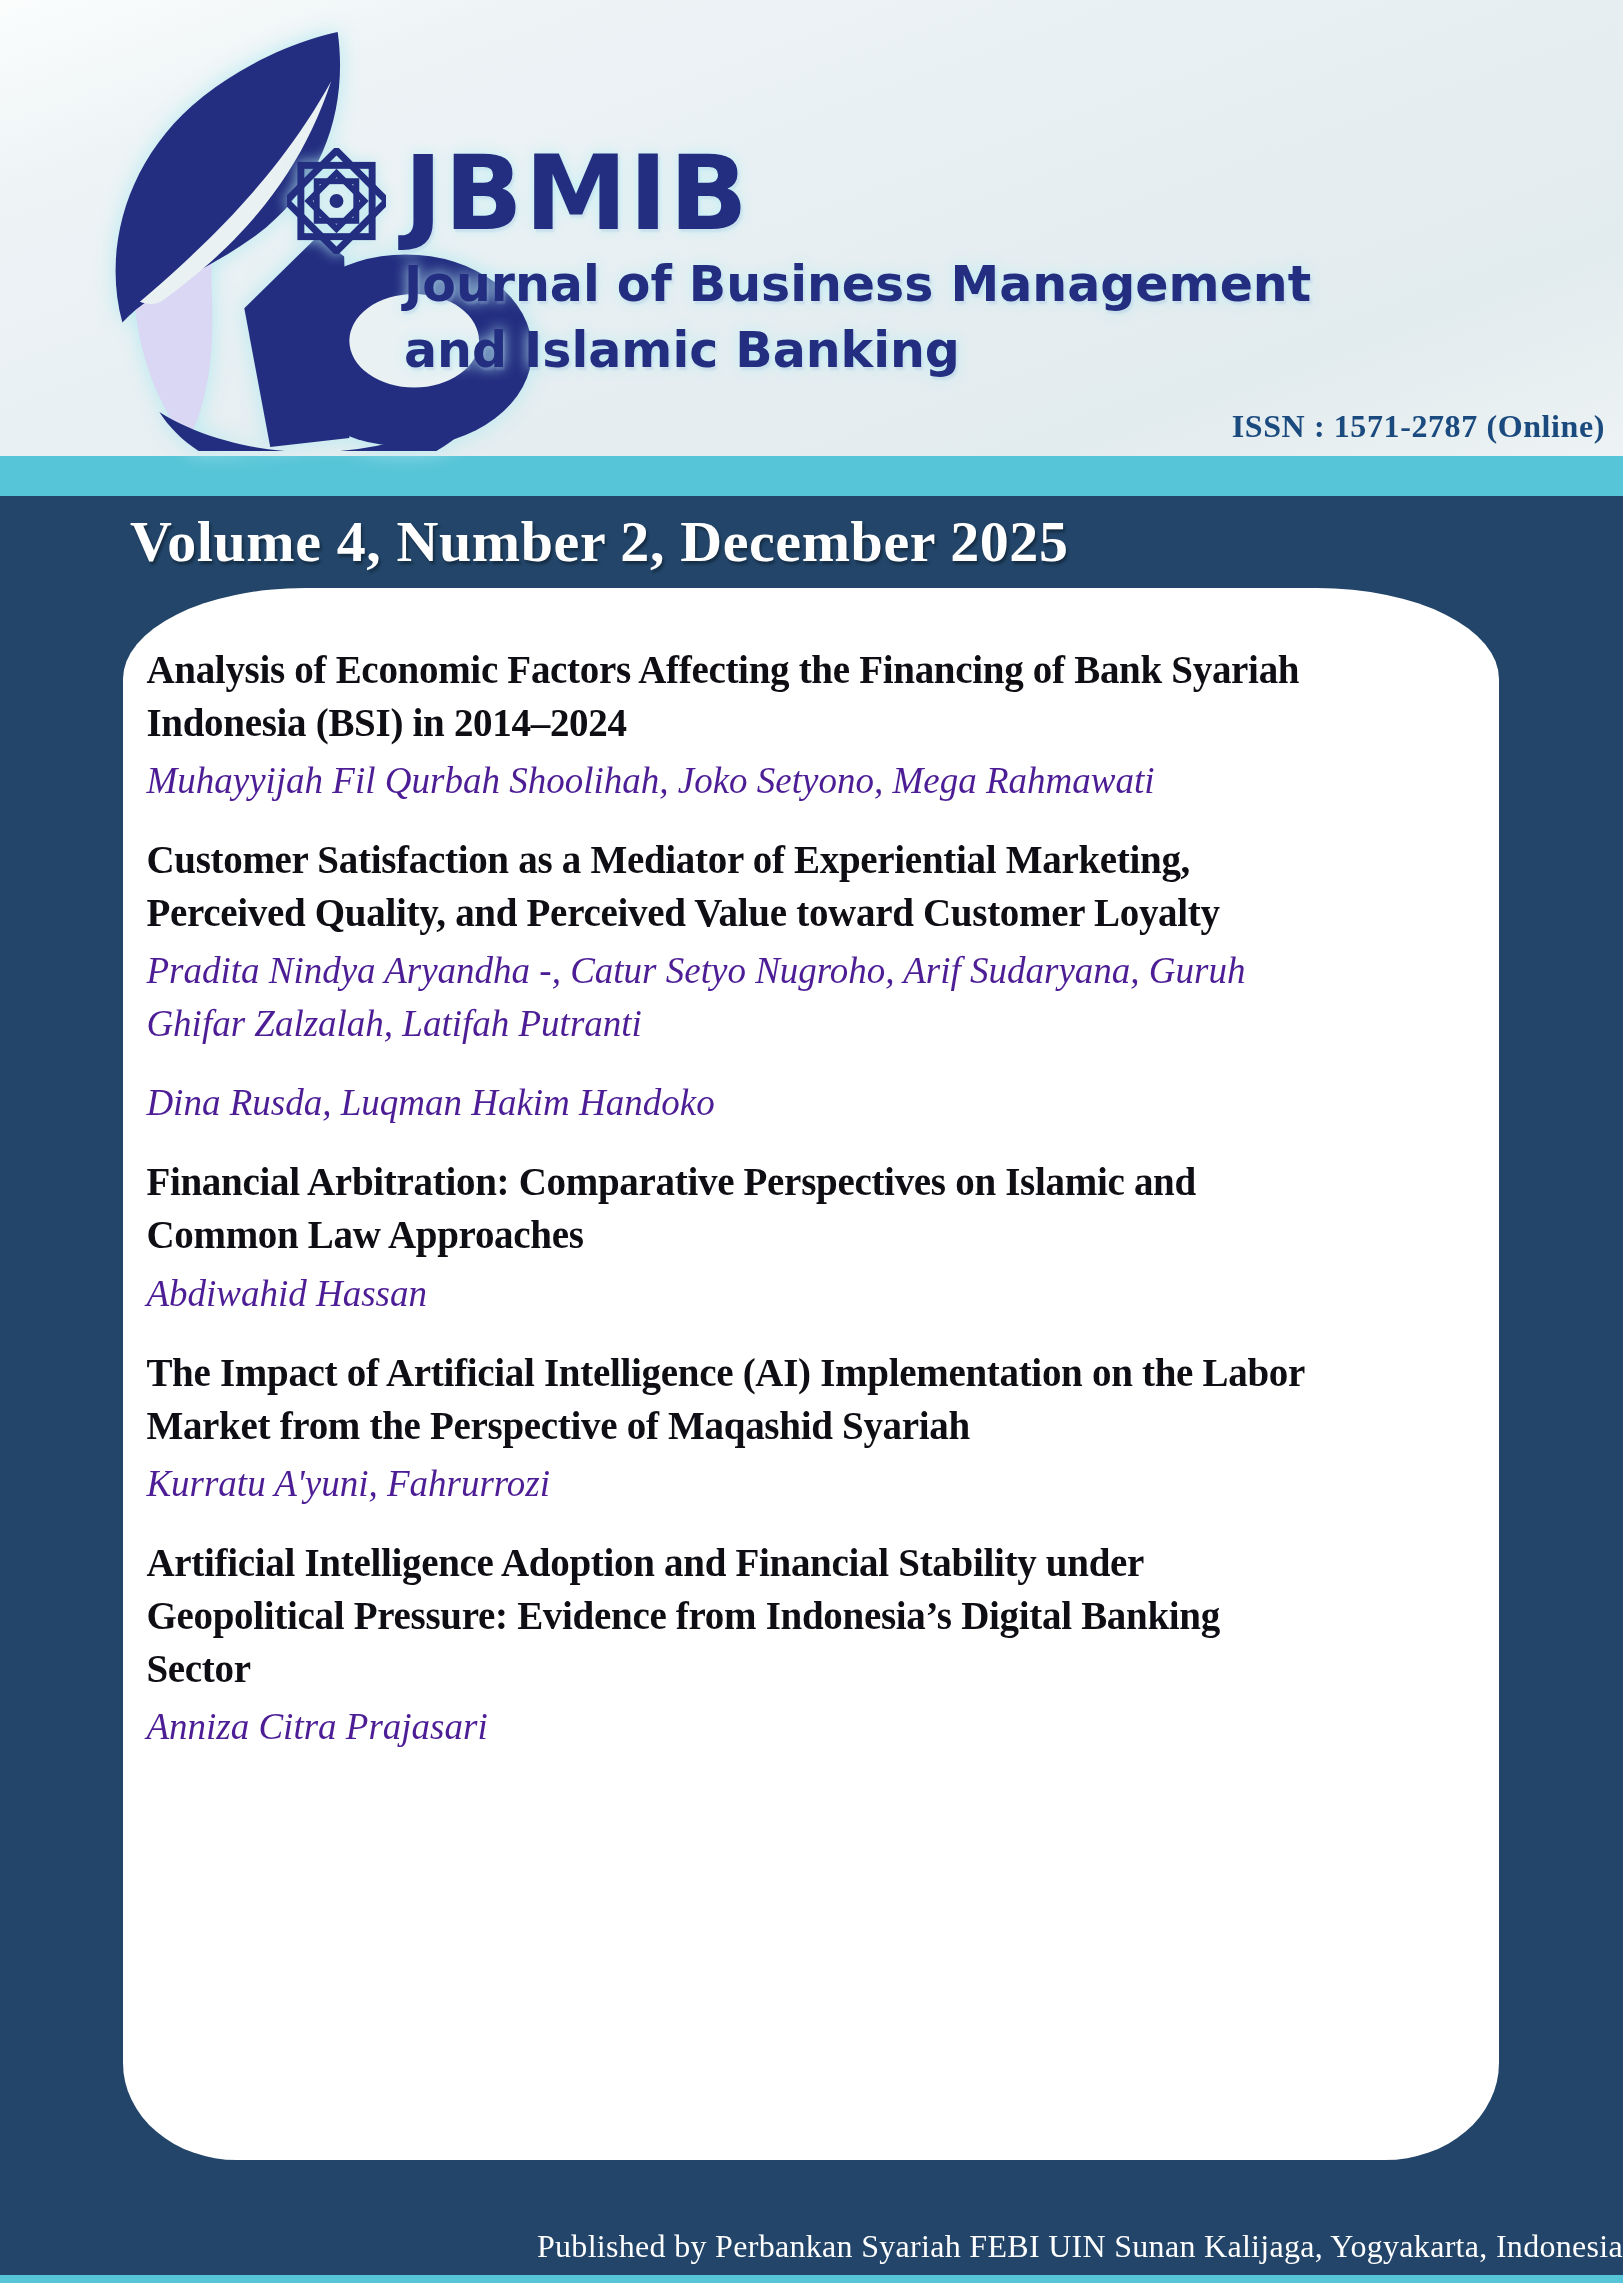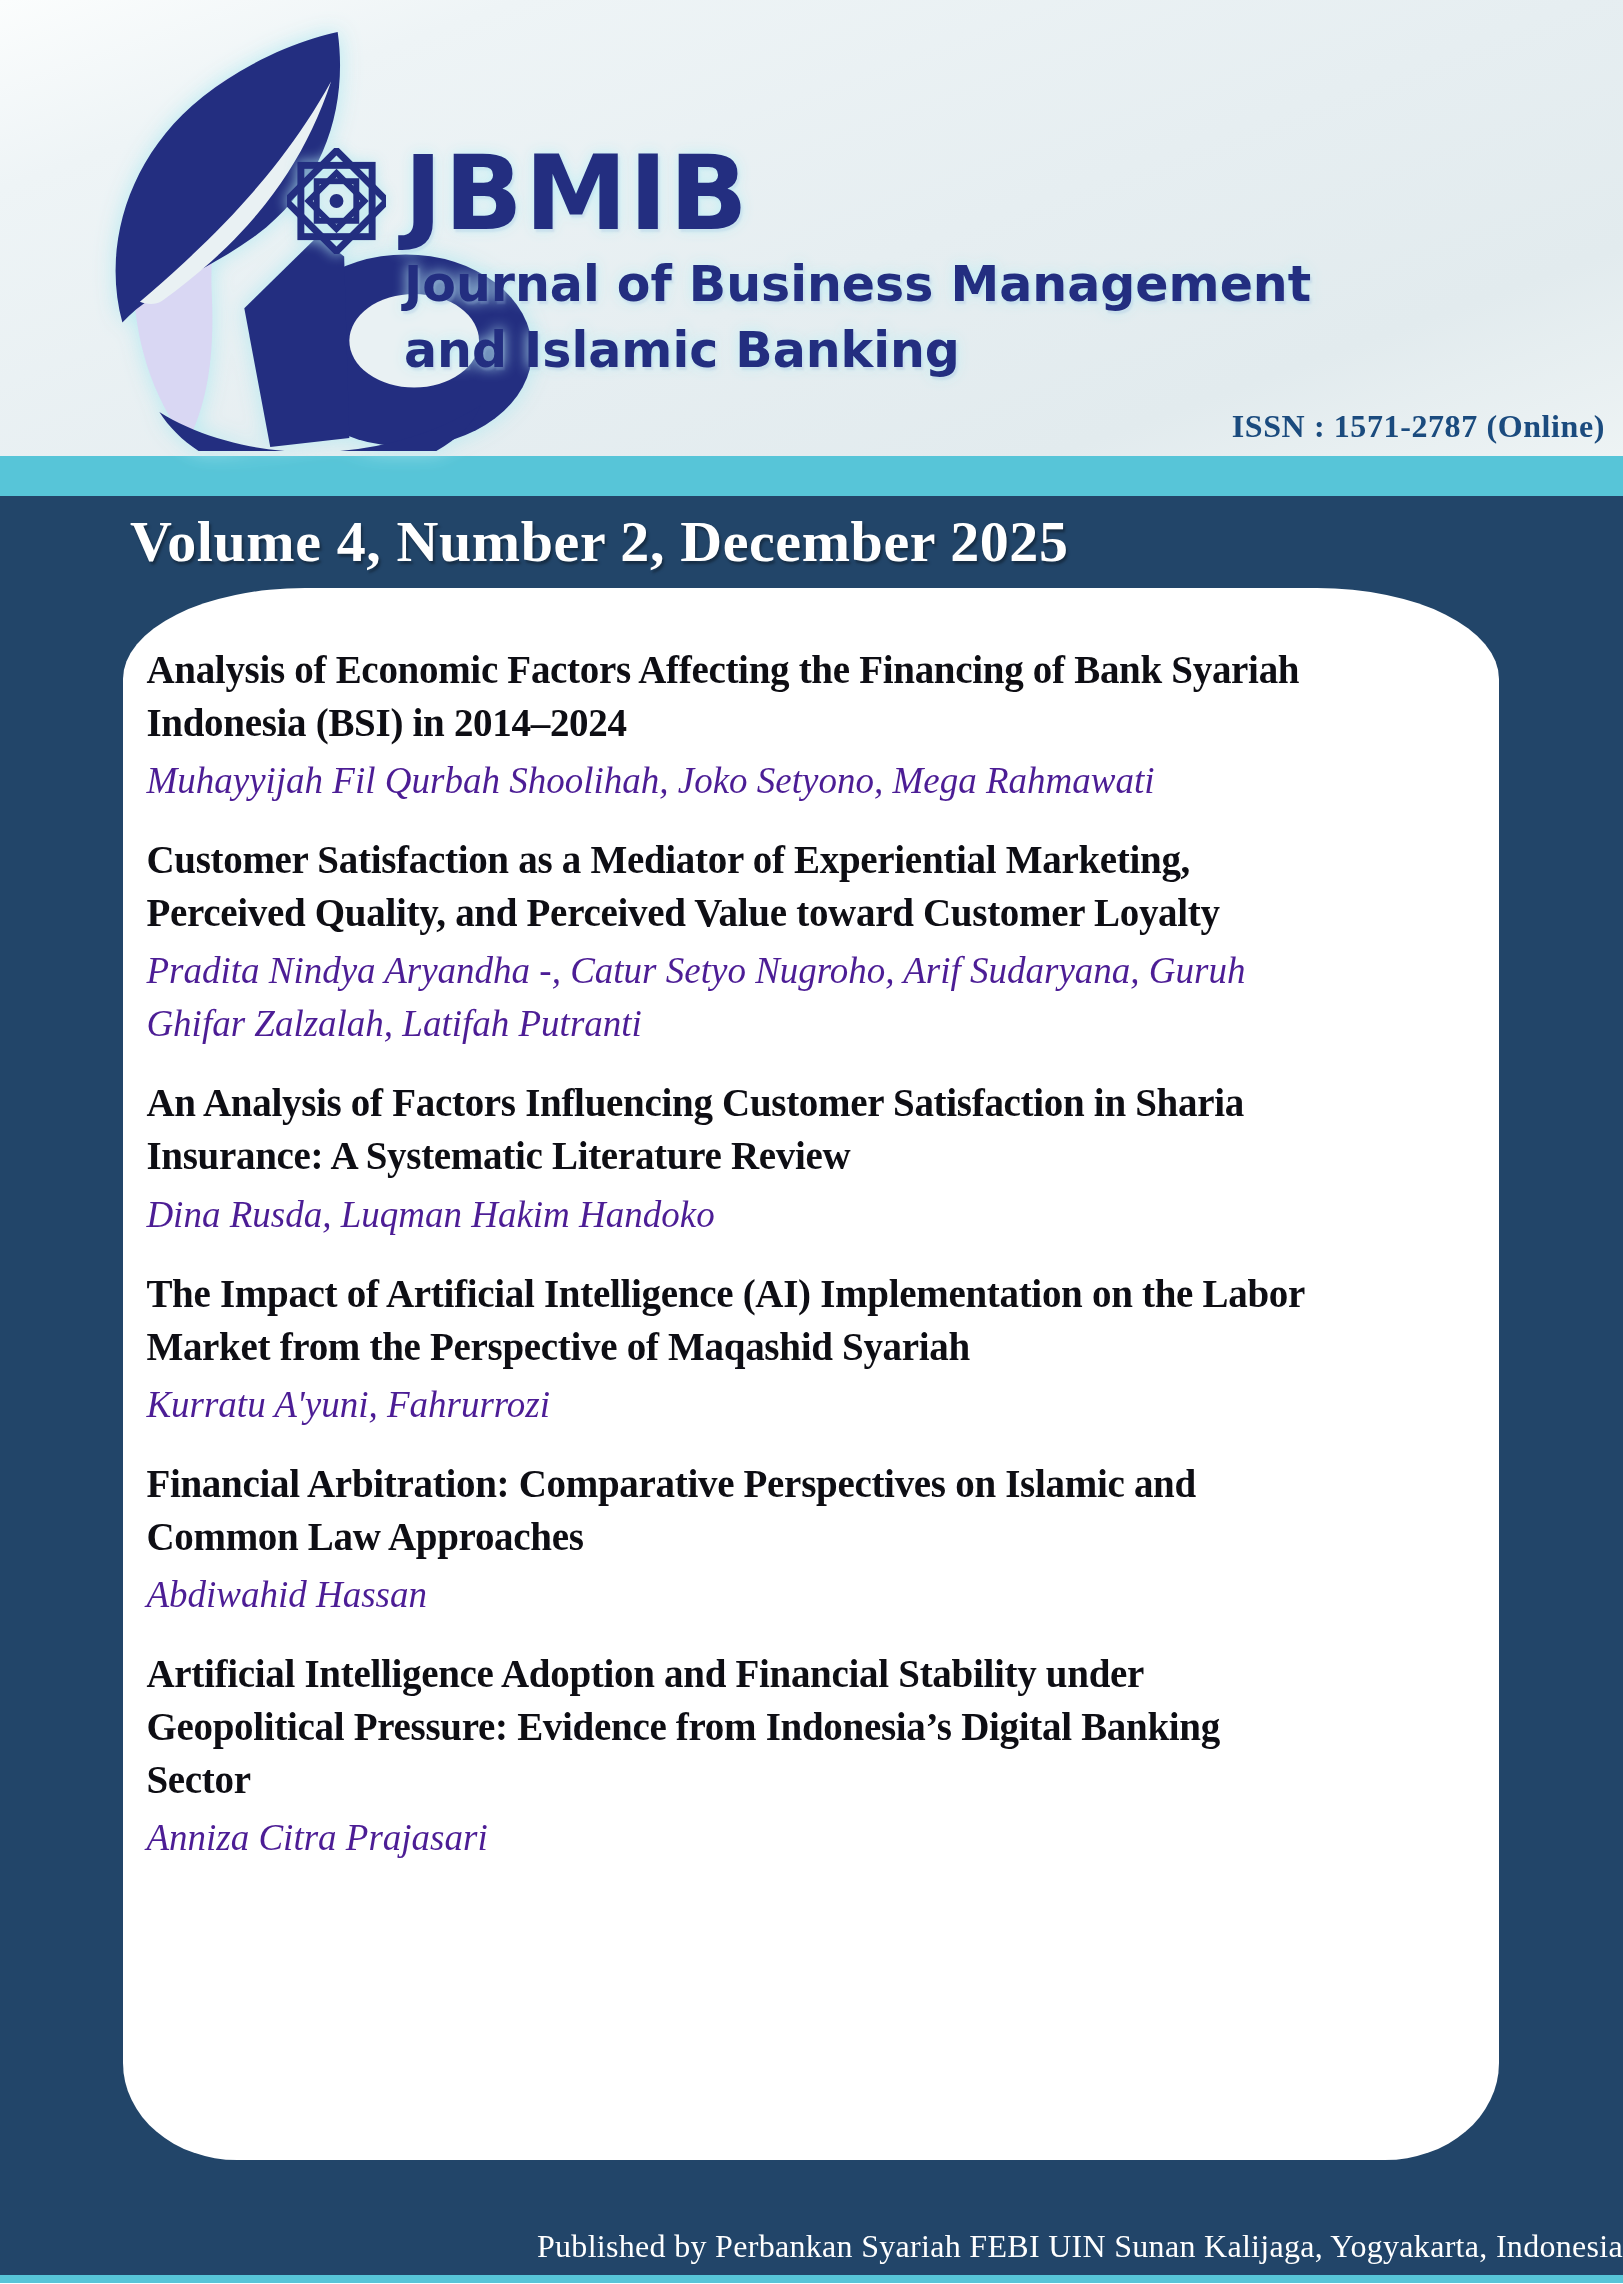--- a/index.html
+++ b/index.html
@@ -189,35 +189,33 @@
       </div>
 
       <div class="article">
         <div class="article-title">Customer Satisfaction as a Mediator of Experiential Marketing,
 Perceived Quality, and Perceived Value toward Customer Loyalty</div>
         <div class="article-authors">Pradita Nindya Aryandha -, Catur Setyo Nugroho, Arif Sudaryana, Guruh
 Ghifar Zalzalah, Latifah Putranti</div>
       </div>
 
       <div class="article">
-        <div class="article-title">An Analysis of Factors Influencing Customer Satisfaction in Sharia
-Insurance: A Systematic Literature Review</div>
         <div class="article-authors">Dina Rusda, Luqman Hakim Handoko</div>
+      </div>
+
+      <div class="article">
+        <div class="article-title">Financial Arbitration: Comparative Perspectives on Islamic and
+Common Law Approaches</div>
+        <div class="article-authors">Abdiwahid Hassan</div>
       </div>
 
       <div class="article">
         <div class="article-title">The Impact of Artificial Intelligence (AI) Implementation on the Labor
 Market from the Perspective of Maqashid Syariah</div>
         <div class="article-authors">Kurratu A'yuni, Fahrurrozi</div>
-      </div>
-
-      <div class="article">
-        <div class="article-title">Financial Arbitration: Comparative Perspectives on Islamic and
-Common Law Approaches</div>
-        <div class="article-authors">Abdiwahid Hassan</div>
       </div>
 
       <div class="article">
         <div class="article-title">Artificial Intelligence Adoption and Financial Stability under
 Geopolitical Pressure: Evidence from Indonesia’s Digital Banking
 Sector</div>
         <div class="article-authors">Anniza Citra Prajasari</div>
       </div>
 
     </div>

